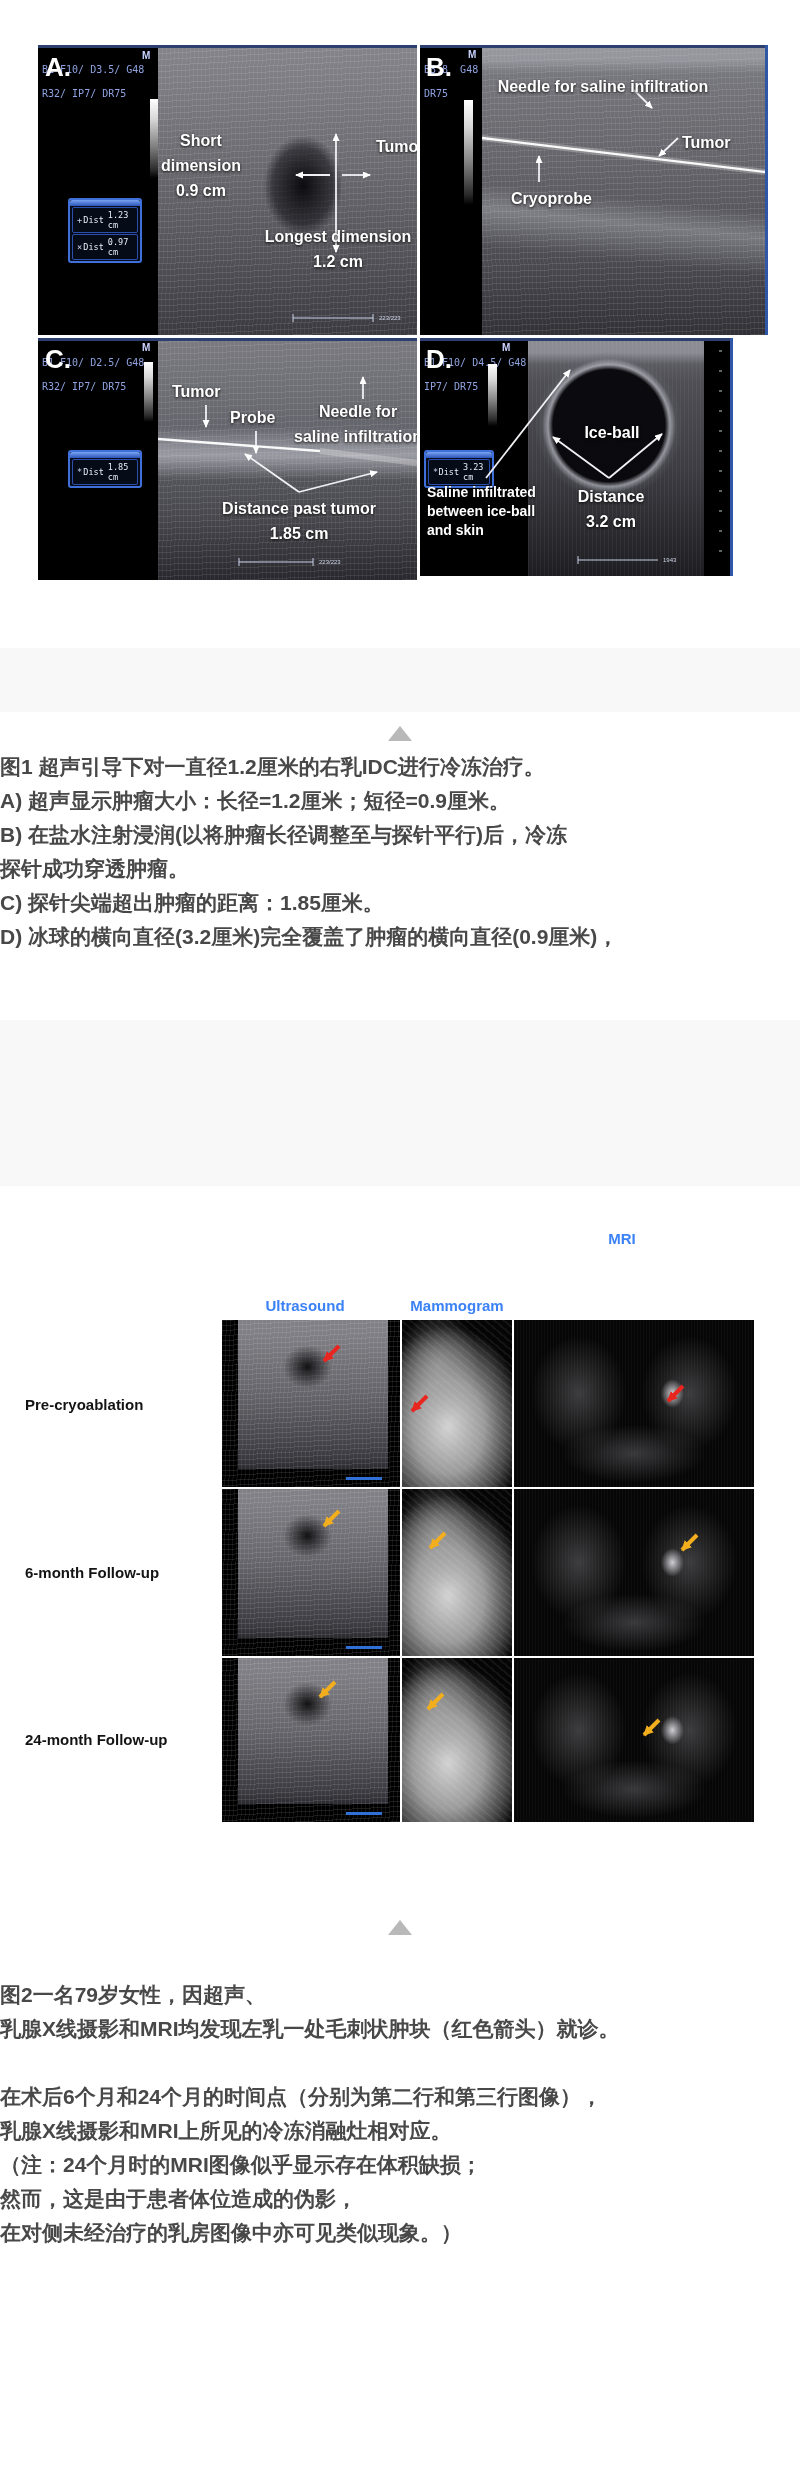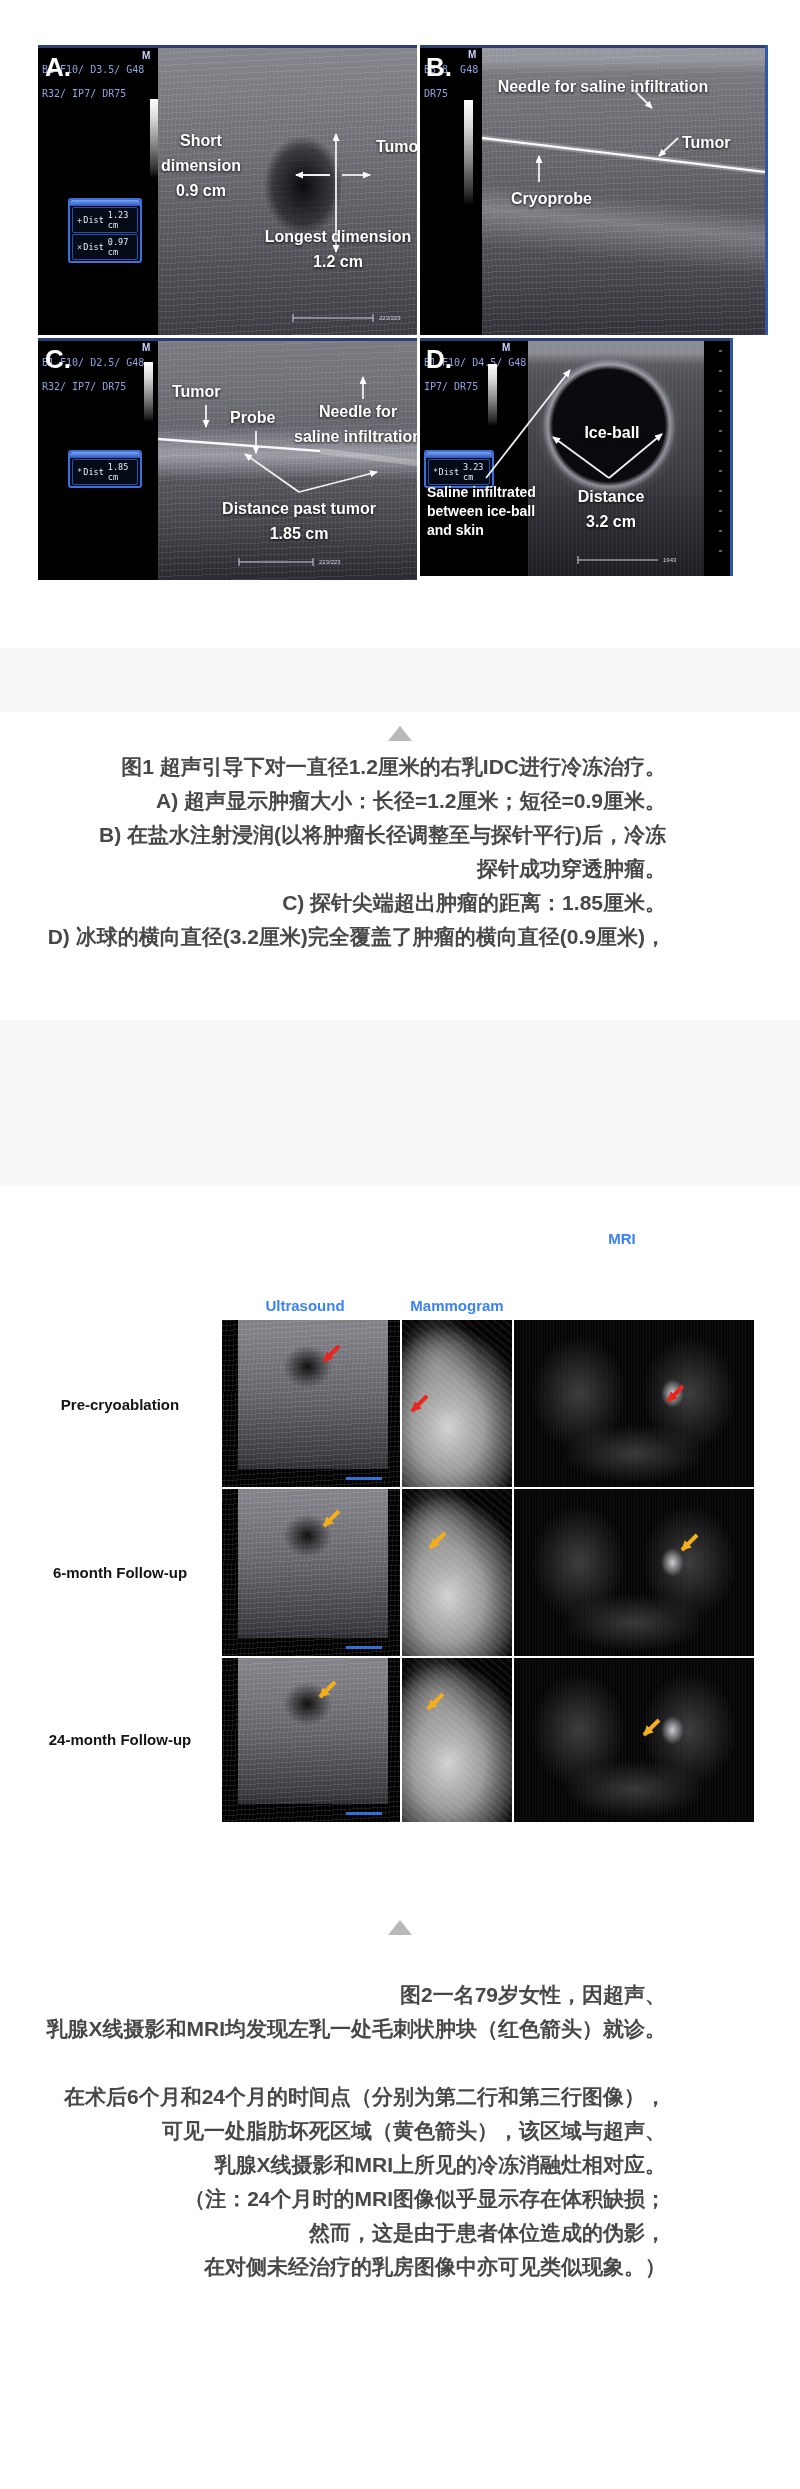--- a/index.html
+++ b/index.html
@@ -1,21 +1,21 @@
 <!DOCTYPE html>
 <html><head>
 <meta charset="utf-8">
 <style>
   html,body{margin:0;padding:0;background:#fff;}
   .page{position:relative;width:800px;height:2489px;background:#ffffff;overflow:hidden;
         font-family:"Liberation Sans",sans-serif;}
   .band{position:absolute;left:0;right:0;background:#f8f8f8;}
   .tri{position:absolute;width:0;height:0;border-left:12px solid transparent;
        border-right:12px solid transparent;border-bottom:15px solid #b9b9b9;}
-  .fig-caption{position:absolute;left:0;width:666px;text-align:right;
+  .fig-caption{position:absolute;left:0;width:666px;text-align:left;
        font-size:21px;font-weight:bold;color:#484848;line-height:34px;}
   .cap-line{min-height:34px;}
 
   
   .panel{position:absolute;background:#000;}
   .topline{position:absolute;top:0;left:0;right:0;height:3px;background:#2c3f6e;}
   .params{position:absolute;left:4px;top:5px;color:#8fa3e0;font-size:10px;line-height:8px;
           font-family:"DejaVu Sans Mono",monospace;white-space:pre;}
   .plet{position:absolute;color:#fff;font-weight:bold;font-size:26px;line-height:26px;}
   .micon{position:absolute;color:#c9d3ff;font-size:10px;font-weight:bold;}
@@ -56,21 +56,21 @@
      linear-gradient(180deg,#7a7a80 0%,#62626a 40%,#46464c 75%,#28282e 100%);}
   .texD{background:
      radial-gradient(circle 74px at 46% 36%, rgba(8,8,12,.96) 0 56px, rgba(215,215,225,.55) 61px, rgba(100,100,110,.28) 67px, transparent 74px),
      linear-gradient(180deg, rgba(205,205,215,.45) 0 5%, rgba(120,120,130,.22) 10%, transparent 17%),
      repeating-linear-gradient(90deg, rgba(255,255,255,.05) 0 1px, transparent 1px 4px),
      linear-gradient(180deg,#57575d 0%,#3c3c42 55%,#1d1d22 100%);}
   .tickstrip{position:absolute;width:3px;background:repeating-linear-gradient(180deg,#9aa 0 2px,transparent 2px 20px);opacity:.6;}
 
   
   .f2-header{position:absolute;font-size:15px;font-weight:bold;color:#3b82f6;text-align:center;height:20px;}
-  .f2-rowlabel{position:absolute;left:25px;width:190px;text-align:center;
+  .f2-rowlabel{position:absolute;left:25px;width:190px;
                font-size:15px;font-weight:bold;color:#141414;}
   .f2-cell{position:absolute;overflow:hidden;background:#000;}
   .f2-us{background:
      radial-gradient(ellipse 34px 30px at 48% 28%, rgba(0,0,0,.85), transparent 72%),
      repeating-linear-gradient(92deg, rgba(255,255,255,.07) 0 1px, transparent 1px 4px),
      repeating-linear-gradient(-3deg, rgba(255,255,255,.10) 0 1px, transparent 1px 5px),
      linear-gradient(90deg,#000 0 16px,transparent 16px 166px,#000 166px),
      linear-gradient(0deg,#000 0 18px,transparent 18px),
      linear-gradient(180deg,#808086 6%,#64646a 45%,#3a3a40 82%,#141418 100%);}
   .f2-mam{background:
@@ -332,20 +332,19 @@
       </svg>
   </div>
 
   <div class="tri" style="left:388px;top:1920px"></div>
 
   <div class="fig-caption" style="top:1978px">
       <div class="cap-line">图2一名79岁女性，因超声、</div>
       <div class="cap-line">乳腺X线摄影和MRI均发现左乳一处毛刺状肿块（红色箭头）就诊。</div>
       <div class="cap-line"></div>
       <div class="cap-line">在术后6个月和24个月的时间点（分别为第二行和第三行图像），</div>
-      <div class="cap-line">可见一处脂肪坏死区域（黄色箭头），该区域与超声、</div>
       <div class="cap-line">乳腺X线摄影和MRI上所见的冷冻消融灶相对应。</div>
       <div class="cap-line">（注：24个月时的MRI图像似乎显示存在体积缺损；</div>
       <div class="cap-line">然而，这是由于患者体位造成的伪影，</div>
       <div class="cap-line">在对侧未经治疗的乳房图像中亦可见类似现象。）</div>
     </div>
 
 </div>
 
 </body></html>

